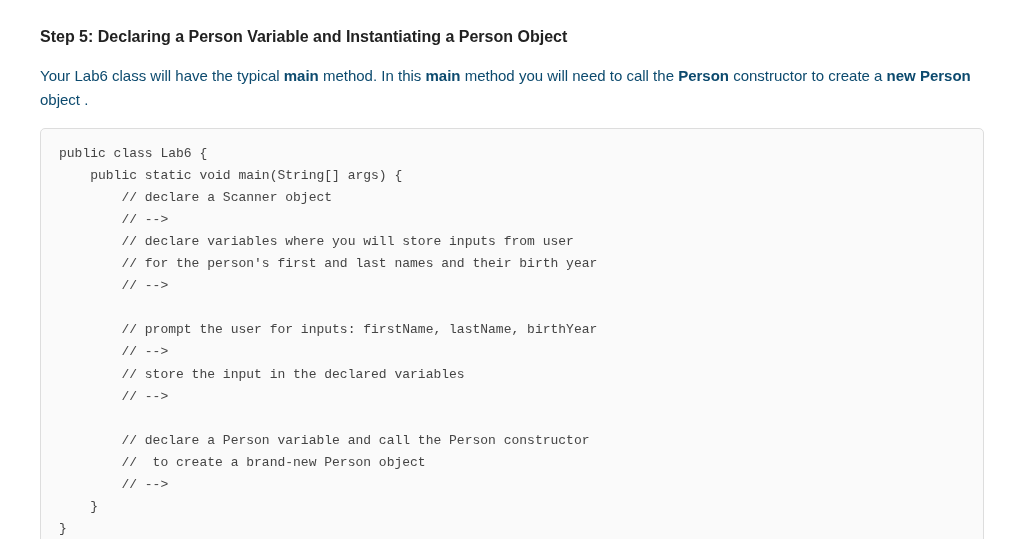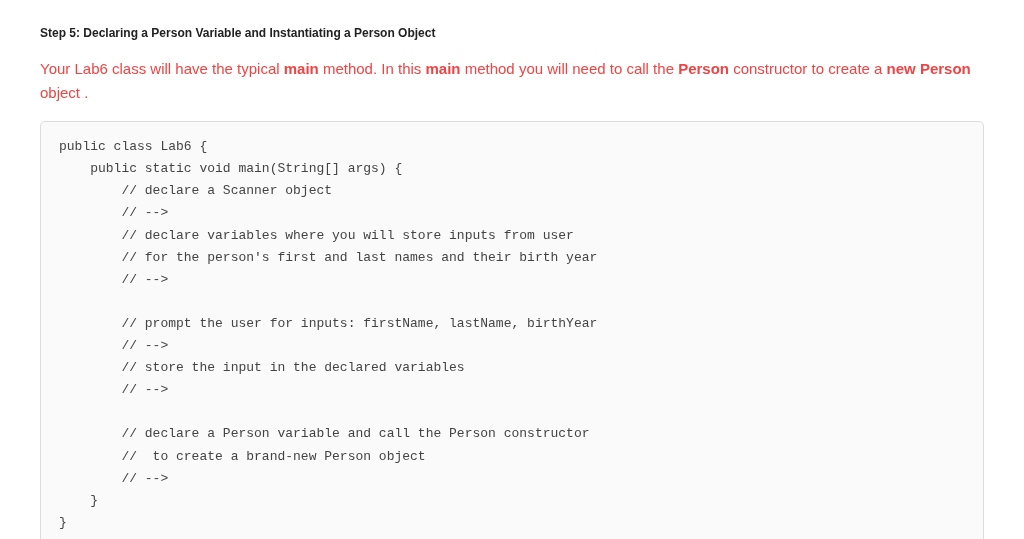--- a/index.html
+++ b/index.html
@@ -9,28 +9,28 @@
     }
     body {
       font-family: -apple-system, BlinkMacSystemFont, "Segoe UI", Helvetica, Arial, sans-serif;
       color: #333;
       background: #fff;
       padding: 24px 40px;
       line-height: 1.6;
       font-size: 15px;
     }
     h3 {
-      font-size: 12px;
+      font-size: 16px;
       font-weight: 700;
       color: #222;
       margin-bottom: 14px;
     }
     p {
       margin-bottom: 16px;
-      color: #ef4444;
+      color: #0c4a6e;
     }
     strong {
       font-weight: 700;
     }
     pre.code-block {
       background: #fafafa;
       border: 1px solid #ddd;
       border-radius: 5px;
       padding: 14px 18px;
       font-family: "SFMono-Regular", Consolas, "Liberation Mono", Menlo, monospace;

